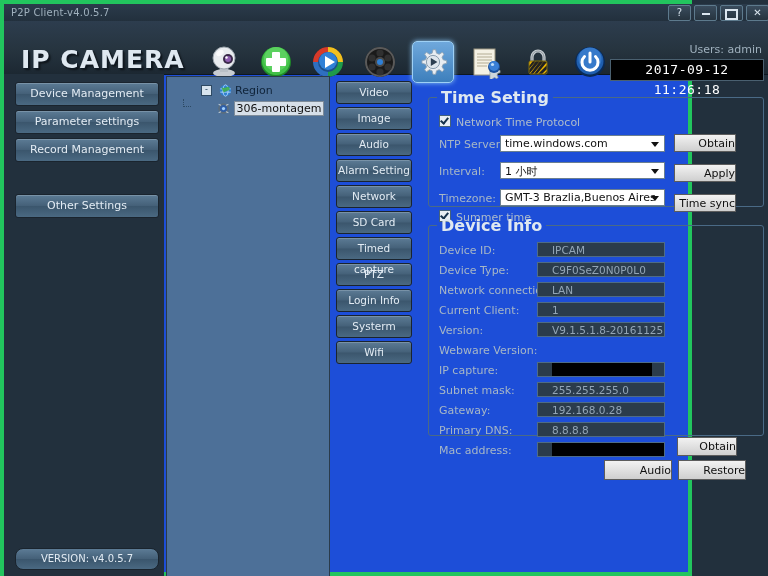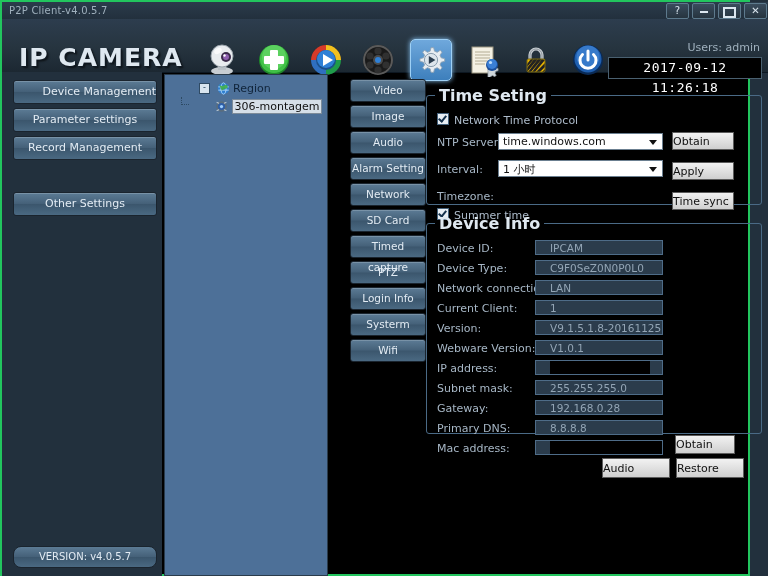--- a/index.html
+++ b/index.html
@@ -4,23 +4,23 @@
 <style>
   html,body{margin:0;padding:0;}
   body{
     width:768px;height:576px;overflow:hidden;
     font-family:"DejaVu Sans","Liberation Sans",sans-serif;
     font-size:11px;
     background:#22303d;
     color:#c9d4de;
     -webkit-font-smoothing:none;
   }
-  #app{position:relative;width:750px;height:576px;
-    border:2px solid #22c55e;box-sizing:border-box;
-    background:#000000;}
+  #app{position:relative;width:692px;height:576px;
+    border:4px solid #22c55e;box-sizing:border-box;
+    background:#1d4ed8;}
 
   
   .titlebar{position:absolute;left:0;top:0;width:768px;height:17px;
     background:linear-gradient(to bottom,#2b3b4b 0%,#22303d 100%);
     border-bottom:1px solid #0f1b25;}
   .titlebar .tb-text{position:absolute;left:7px;top:3px;font-size:10px;color:#9fb0bd;
     letter-spacing:.2px;white-space:nowrap;}
   .tb-btns{position:absolute;right:3px;top:1px;display:flex;gap:3px;}
   .tb-btn{width:21px;height:14px;
     background:linear-gradient(to bottom,#3a4c5d,#26343f);
@@ -52,21 +52,21 @@
     color:#fff;font-family:"DejaVu Sans Mono","Liberation Mono",monospace;
     font-size:13px;letter-spacing:.5px;text-align:center;line-height:20px;}
 
   
   .sidebar{position:absolute;left:0;top:70px;width:160px;height:505px;background:#22303d;}
   .nav-btn{position:absolute;left:11px;width:142px;height:22px;
     background:linear-gradient(to bottom,#5c7b95 0%,#456179 48%,#3b566d 52%,#4a6982 100%);
     border:1px solid #1a242e;border-radius:3px;
     color:#e3ecf4;font-size:11px;text-align:center;line-height:22px;cursor:pointer;
     box-shadow:inset 0 1px 0 rgba(255,255,255,.18);}
-  .nav-btn:nth-of-type(1){top:8px;text-align:right;}
+  .nav-btn:nth-of-type(1){top:8px;}
   .version-btn{position:absolute;left:11px;bottom:9px;width:142px;height:20px;
     background:linear-gradient(to bottom,#5c7b95 0%,#456179 48%,#3b566d 52%,#4a6982 100%);
     border:1px solid #1a242e;border-radius:8px;
     color:#e3ecf4;font-size:10px;text-align:center;line-height:20px;}
 
   
   .treepanel{position:absolute;left:162px;top:72px;width:162px;height:500px;
     background:#4d7098;border:1px solid #2a3b4b;overflow:hidden;}
   .tree-row{position:relative;height:16px;white-space:nowrap;font-size:11px;color:#10243a;padding-left:28px;}
   .tree-root{margin:6px 0 0 6px;}
@@ -75,21 +75,21 @@
     background:#d8e4ee;color:#16324d;font-size:8px;line-height:7px;text-align:center;
     vertical-align:middle;margin-right:3px;cursor:pointer;}
   .tline{position:absolute;left:10px;top:16px;width:1px;height:8px;
     border-left:1px dotted #2d4a64;}
   .tline2{position:absolute;left:10px;top:23px;width:8px;height:1px;
     border-top:1px dotted #2d4a64;}
   .node-label{vertical-align:middle;}
   .node-sel{background:#d6dfe8;color:#111;border:1px solid #7d8b99;padding:0 2px;}
 
   
-  .tabcol{position:absolute;left:332px;top:77px;width:76px;margin-left:16px;}
+  .tabcol{position:absolute;left:332px;top:77px;width:76px;}
   .tab-btn{width:74px;height:21px;margin-bottom:3px;
     background:linear-gradient(to bottom,#5c7b95 0%,#456179 48%,#3b566d 52%,#4a6982 100%);
     border:1px solid #1a242e;border-radius:3px;
     color:#e3ecf4;font-size:10.5px;text-align:center;line-height:21px;cursor:pointer;
     box-shadow:inset 0 1px 0 rgba(255,255,255,.18);}
 
   
   .content{position:absolute;left:418px;top:72px;width:344px;height:500px;}
   fieldset.group{position:absolute;border:1px solid #4a6a86;border-radius:3px;
     margin:0;padding:0;}
@@ -113,21 +113,21 @@
     border-left:4px solid transparent;border-right:4px solid transparent;
     border-top:5px solid #111;}
 
   .ro{position:absolute;height:15px;line-height:14px;background:#2b3c4c;color:#93a5b5;
     border:1px solid #4e6c88;font-size:10.5px;padding:0 14px;box-sizing:border-box;
     white-space:nowrap;overflow:hidden;}
   .ro.redacted{background:#2b3c4c;}
   .ro .blk{display:block;height:13px;background:#000;margin:0;}
 
   .btn{position:absolute;background:linear-gradient(to bottom,#f2f2f2,#cfcfcf);
-    border:1px solid #5c5c5c;color:#101010;font-size:11px;text-align:left;
+    border:1px solid #5c5c5c;color:#101010;font-size:11px;text-align:right;
     cursor:pointer;box-sizing:border-box;}
 </style>
 </head>
 <body>
 
 <div id="app">
 
   <div class="titlebar">
     <span class="tb-text">P2P Client-v4.0.5.7</span>
     <div class="tb-btns">
@@ -322,20 +322,24 @@
         <span class="arw"></span>
       </div>
 
       <div class="lbl" style="left:10px;top:58px">Interval:</div>
       <div class="sel" style="left:71px;top:55px;width:165px">
         <span class="val">1 小时</span>
         <span class="arw"></span>
       </div>
 
       <div class="lbl" style="left:10px;top:85px">Timezone:</div>
+      <div class="sel" style="left:71px;top:82px;width:165px">
+        <span class="val">GMT-3  Brazlia,Buenos Aires</span>
+        <span class="arw"></span>
+      </div>
 
       <div class="chk" style="left:10px;top:103px">
         <span class="box on"></span><span>Summer time</span>
       </div>
 
       <div class="btn" style="left:245px;top:27px;width:62px;height:18px;line-height:17px">Obtain</div>
       <div class="btn" style="left:245px;top:57px;width:62px;height:18px;line-height:17px">Apply</div>
       <div class="btn" style="left:245px;top:87px;width:62px;height:18px;line-height:17px">Time sync</div>
     </fieldset>
 
@@ -351,23 +355,22 @@
       <div class="lbl" style="left:10px;top:49px">Network connection:</div>
       <div class="ro" style="left:108px;top:47px;width:128px">LAN</div>
 
       <div class="lbl" style="left:10px;top:69px">Current Client:</div>
       <div class="ro" style="left:108px;top:67px;width:128px">1</div>
 
       <div class="lbl" style="left:10px;top:89px">Version:</div>
       <div class="ro" style="left:108px;top:87px;width:128px">V9.1.5.1.8-20161125</div>
 
       <div class="lbl" style="left:10px;top:109px">Webware Version:</div>
-      <div class="ro" style="left:108px;top:107px;width:128px">V1.0.1</div>
-
-      <div class="lbl" style="left:10px;top:129px">IP address:</div>
+
+      <div class="lbl" style="left:10px;top:129px">IP capture:</div>
       <div class="ro redacted" style="left:108px;top:127px;width:128px">
         <span class="blk" style="width:100px"></span>
       </div>
 
       <div class="lbl" style="left:10px;top:149px">Subnet mask:</div>
       <div class="ro" style="left:108px;top:147px;width:128px">255.255.255.0</div>
 
       <div class="lbl" style="left:10px;top:169px">Gateway:</div>
       <div class="ro" style="left:108px;top:167px;width:128px">192.168.0.28</div>
 

